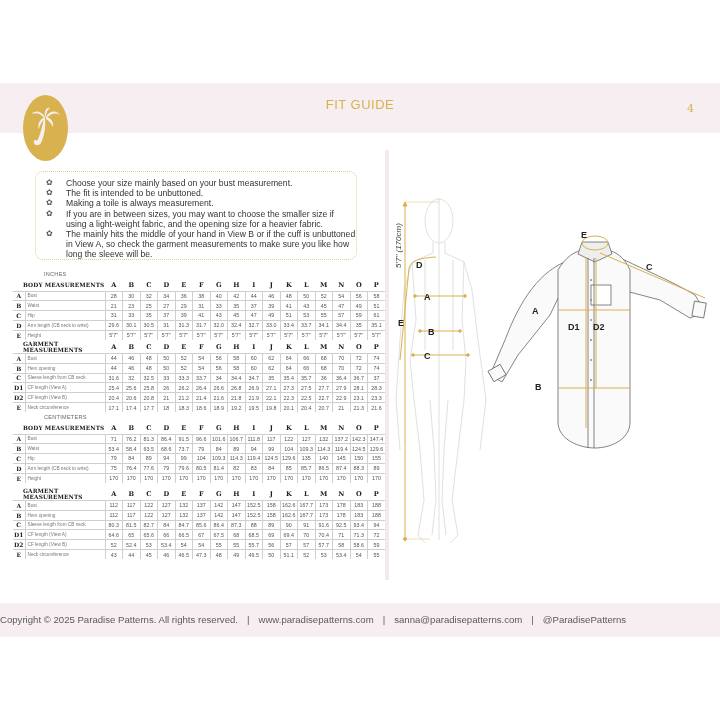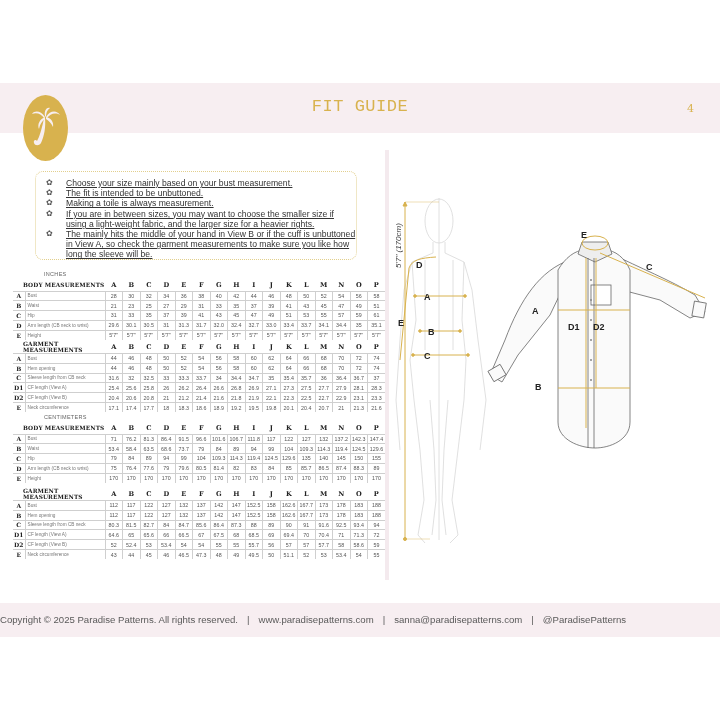--- a/index.html
+++ b/index.html
@@ -1,28 +1,28 @@
 <!DOCTYPE html>
 <html><head>
 <meta charset="utf-8">
 <style>
   * { margin:0; padding:0; box-sizing:border-box; }
   html, body { width:720px; height:720px; background:#ffffff; overflow:hidden; font-family:"Liberation Sans", sans-serif; color:#333; }
   .page { position:relative; width:720px; height:720px; background:#fff; }
   .header-band { position:absolute; left:0; top:83px; width:720px; height:50px; background:#f7eef1; }
-  .title { position:absolute; left:0; width:720px; top:97px; text-align:center; font-family:Liberation Mono, monospace; font-size:17px; color:#d8b24e; letter-spacing:0.5px; }
+  .title { position:absolute; left:0; width:720px; top:97px; text-align:center; font-family:Liberation Sans, sans-serif; font-size:13px; color:#d8b24e; letter-spacing:0.5px; }
   .page-num { position:absolute; right:26px; top:102px; font-family:"DejaVu Serif", serif; font-size:11px; color:#d8b24e; }
   .logo { position:absolute; left:23px; top:95px; width:45px; height:66px; border-radius:50%; background:#d8b24e; }
   .logo svg { position:absolute; left:0; top:0; }
   .divider { position:absolute; left:385px; top:150px; width:4px; height:430px; background:#f4eaee; }
 
   .notes { position:absolute; left:35px; top:171px; width:322px; height:89px; border:1.5px dotted #e2cf8d; border-radius:8px; padding:6px 0 0 10px; }
   .note { display:flex; font-size:8.6px; line-height:10.2px; color:#333; }
   .note .b { width:20px; flex:none; font-size:8px; color:#555; }
-  .note .t { flex:1;text-decoration:underline; }
+  .note .t { flex:1; }
 
   .unit-label { position:absolute; left:44px; font-size:5.5px; color:#666; letter-spacing:0.3px; }
   table.m { position:absolute; left:13px; border-collapse:collapse; font-size:5.3px; color:#555; }
   table.m th { font-family:"DejaVu Serif", serif; font-size:6.6px; font-weight:bold; color:#222; height:11px; padding:0; text-align:center; }
   table.m th.hd { text-align:left; padding-left:10px; font-size:5.8px; letter-spacing:0.1px; }
   table.m td { height:9.8px; padding:0; text-align:center; border-top:0.6px solid #cfcfcf; border-left:0.6px solid #cfcfcf; }
   table.m td.k { border-left:none; font-family:"DejaVu Serif", serif; font-weight:bold; font-size:6px; color:#222; width:12px; text-align:center; }
   table.m td.l { text-align:left; padding-left:2px; width:80px; font-size:4.7px; color:#777; }
   table.m td.v, table.m th.c { width:17.5px; }
   table.m tr:last-child td { border-bottom:none; }
@@ -60,21 +60,21 @@
     <div class="note">
         <span class="b">✿</span>
         <span class="t">The fit is intended to be unbuttoned.</span>
       </div>
     <div class="note">
         <span class="b">✿</span>
         <span class="t">Making a toile is always measurement.</span>
       </div>
     <div class="note">
         <span class="b">✿</span>
-        <span class="t">If you are in between sizes, you may want to choose the smaller size if using a light-weight fabric, and the larger size for a heavier rights.</span>
+        <span class="t">If you are in between sizes, you may want to choose the smaller size if using a light-weight fabric, and the opening size for a heavier fabric.</span>
       </div>
     <div class="note">
         <span class="b">✿</span>
         <span class="t">The mainly hits the middle of your hand in View B or if the cuff is unbuttoned in View A, so check the garment measurements to make sure you like how long the sleeve will be.</span>
       </div>
   </div>
 
   <div class="unit-label" style="top:271px;">INCHES</div>
   <table class="m" style="top:280px;">
       <tbody>

